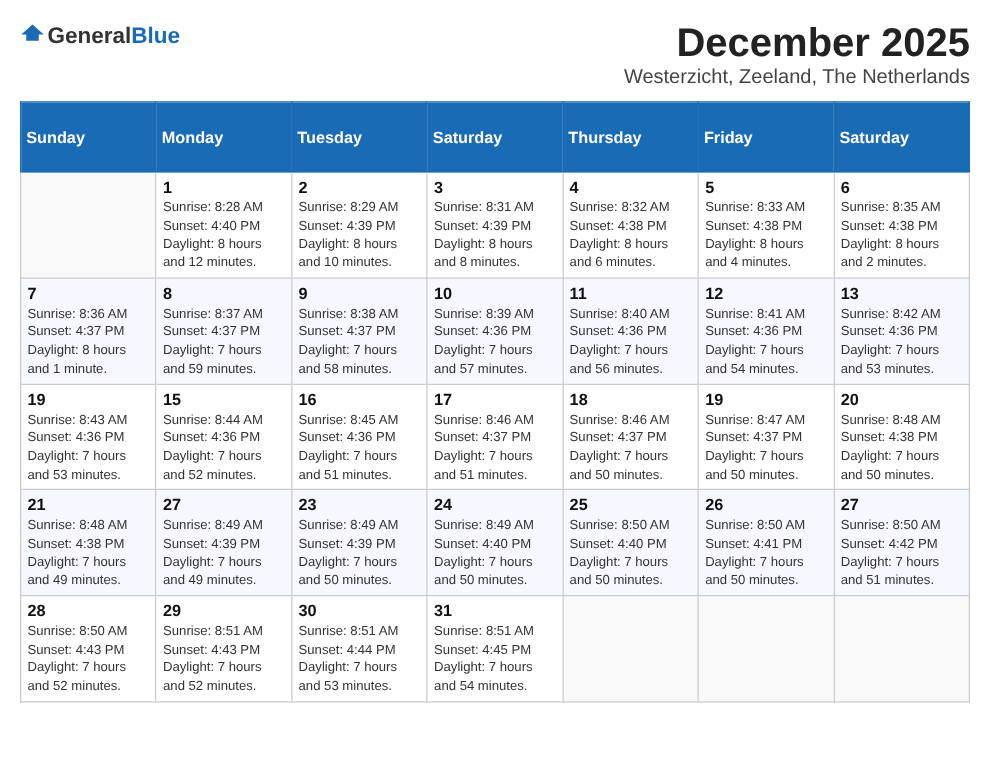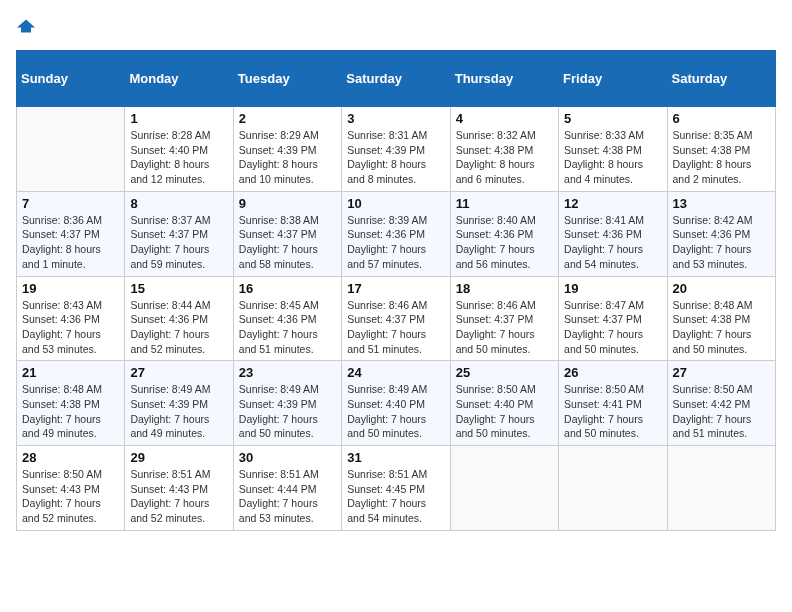--- a/index.html
+++ b/index.html
@@ -98,20 +98,30 @@
 </head>
 <body>
 
 <div class="header">
   <div class="logo">
     <div>
       <svg class="logo-icon" viewBox="0 0 40 30" xmlns="http://www.w3.org/2000/svg">
         <polygon points="20,2 38,18 30,18 30,28 10,28 10,18 2,18" fill="#1a6bb5"></polygon>
       </svg>
     </div>
+    <div>
+      <div style="display:flex; align-items:baseline; gap:0px;">
+        <span class="logo-text-general">General</span>
+          <span class="logo-text-blue">Blue</span>
+      </div>
+    </div>
+  </div>
+  <div class="title-block">
+    <div class="month-title">December 2025</div>
+    <div class="location-title">Westerzicht, Zeeland, The Netherlands</div>
   </div>
 </div>
 
 <table class="calendar">
   <thead>
     <tr>
     <th>Sunday</th>
         <th>Monday</th>
         <th>Tuesday</th>
         <th>Saturday</th>

